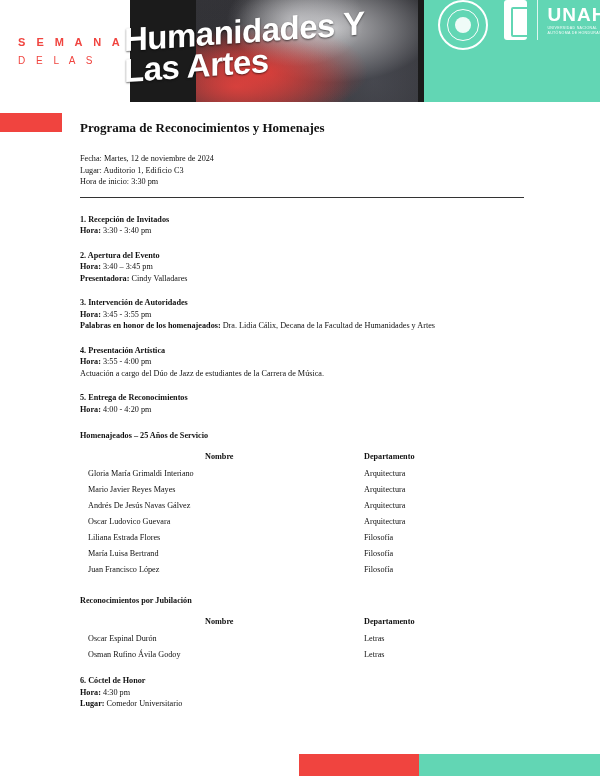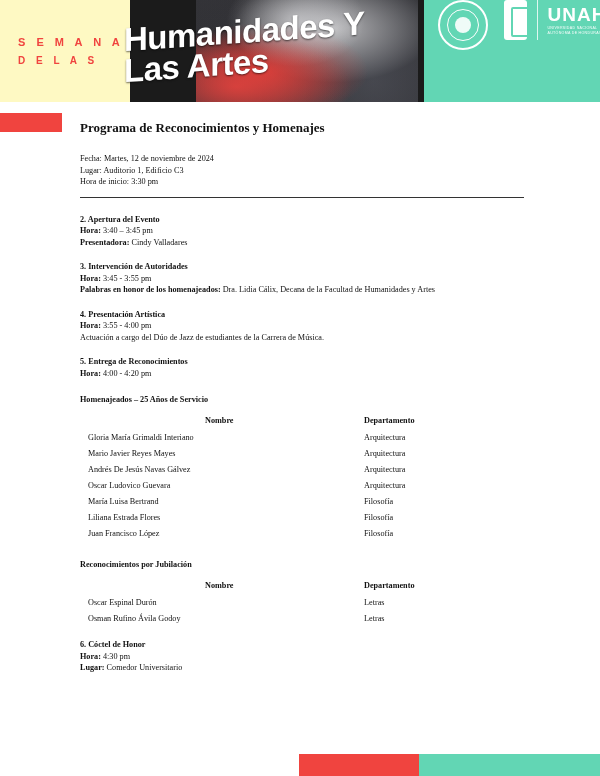--- a/index.html
+++ b/index.html
@@ -20,39 +20,39 @@
     position: relative;
     width: 600px;
     height: 102px;
     background: #1b1b1b;
     overflow: hidden;
   }
   .banner-left {
     position: absolute;
     left: 0; top: 0;
     width: 130px; height: 102px;
-    background: #fef9c3;
+    background: #ffffff;
     display: flex;
     flex-direction: column;
     justify-content: center;
     padding-left: 18px;
     box-sizing: border-box;
   }
   .banner-left .line1 {
     color: #f0443f;
     font-family: "Liberation Sans", sans-serif;
     font-size: 11px;
     font-weight: bold;
     letter-spacing: 4px;
   }
   .banner-left .line2 {
     color: #f0443f;
     font-family: "Liberation Sans", sans-serif;
     font-size: 10px;
-    font-weight: bold;
+    font-weight: normal;
     letter-spacing: 4px;
     margin-top: 7px;
   }
   .banner-title {
     position: absolute;
     left: 124px;
     top: 14px;
     width: 290px;
     color: #ffffff;
     font-family: "Liberation Sans", sans-serif;
@@ -285,20 +285,27 @@
       <span>Auditorio 1, Edificio C3</span>
     </div>
     <div class="meta-line">
       <b>Hora de inicio:</b>
       <span>3:30 pm</span>
     </div>
   </div>
 
   <div class="rule"></div>
 
+  <div class="item">
+    <div class="h">1. Recepción de Invitados</div>
+    <div>
+      <b>Hora:</b>
+      <span>3:30 - 3:40 pm</span>
+    </div>
+  </div>
 
   <div class="item">
     <div class="h">2. Apertura del Evento</div>
     <div>
       <b>Hora:</b>
       <span>3:40 – 3:45 pm</span>
     </div>
     <div>
       <b>Presentadora:</b>
       <span>Cindy Valladares</span>
@@ -355,25 +362,25 @@
       </tr>
       <tr>
         <td class="c-name">Andrés De Jesús Navas Gálvez</td>
         <td class="c-dept">Arquitectura</td>
       </tr>
       <tr>
         <td class="c-name">Oscar Ludovico Guevara</td>
         <td class="c-dept">Arquitectura</td>
       </tr>
       <tr>
+        <td class="c-name">Liliana Estrada Flores</td>
+        <td class="c-dept">Filosofía</td>
+      </tr>
+      <tr>
         <td class="c-name">María Luisa Bertrand</td>
-        <td class="c-dept">Filosofía</td>
-      </tr>
-      <tr>
-        <td class="c-name">Liliana Estrada Flores</td>
         <td class="c-dept">Filosofía</td>
       </tr>
       <tr>
         <td class="c-name">Juan Francisco López</td>
         <td class="c-dept">Filosofía</td>
       </tr>
     </tbody>
   </table>
 
   <div class="section-head">Reconocimientos por Jubilación</div>

